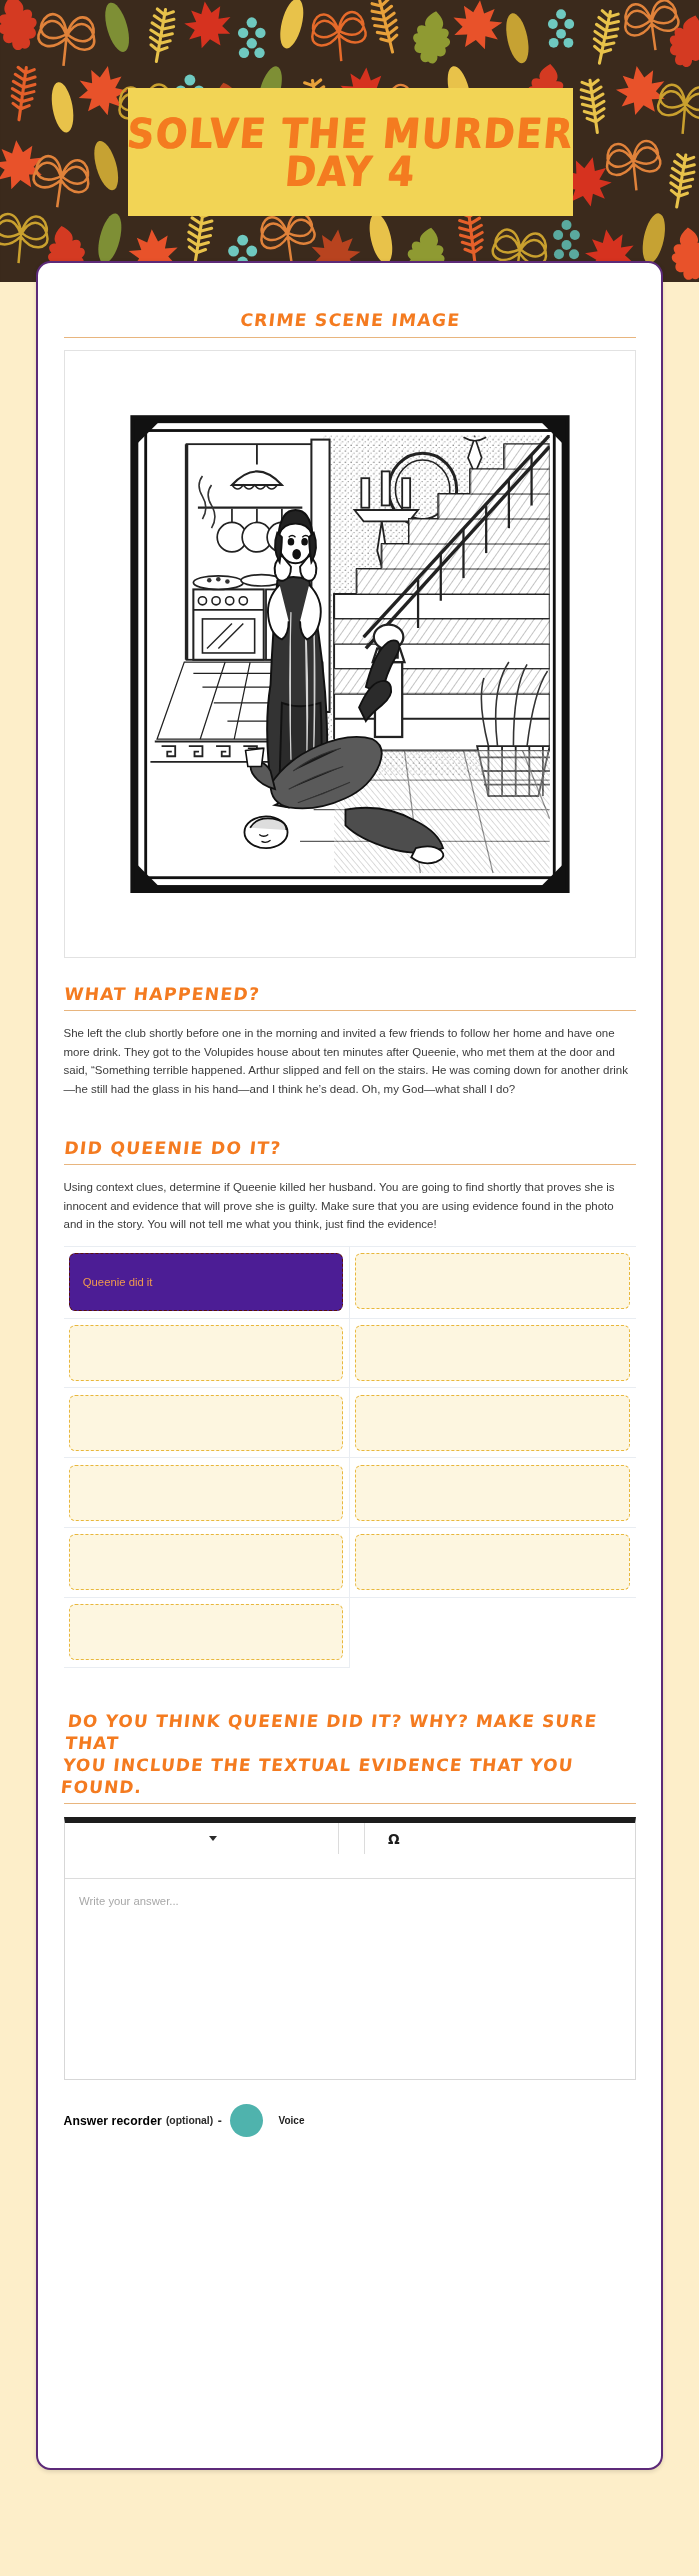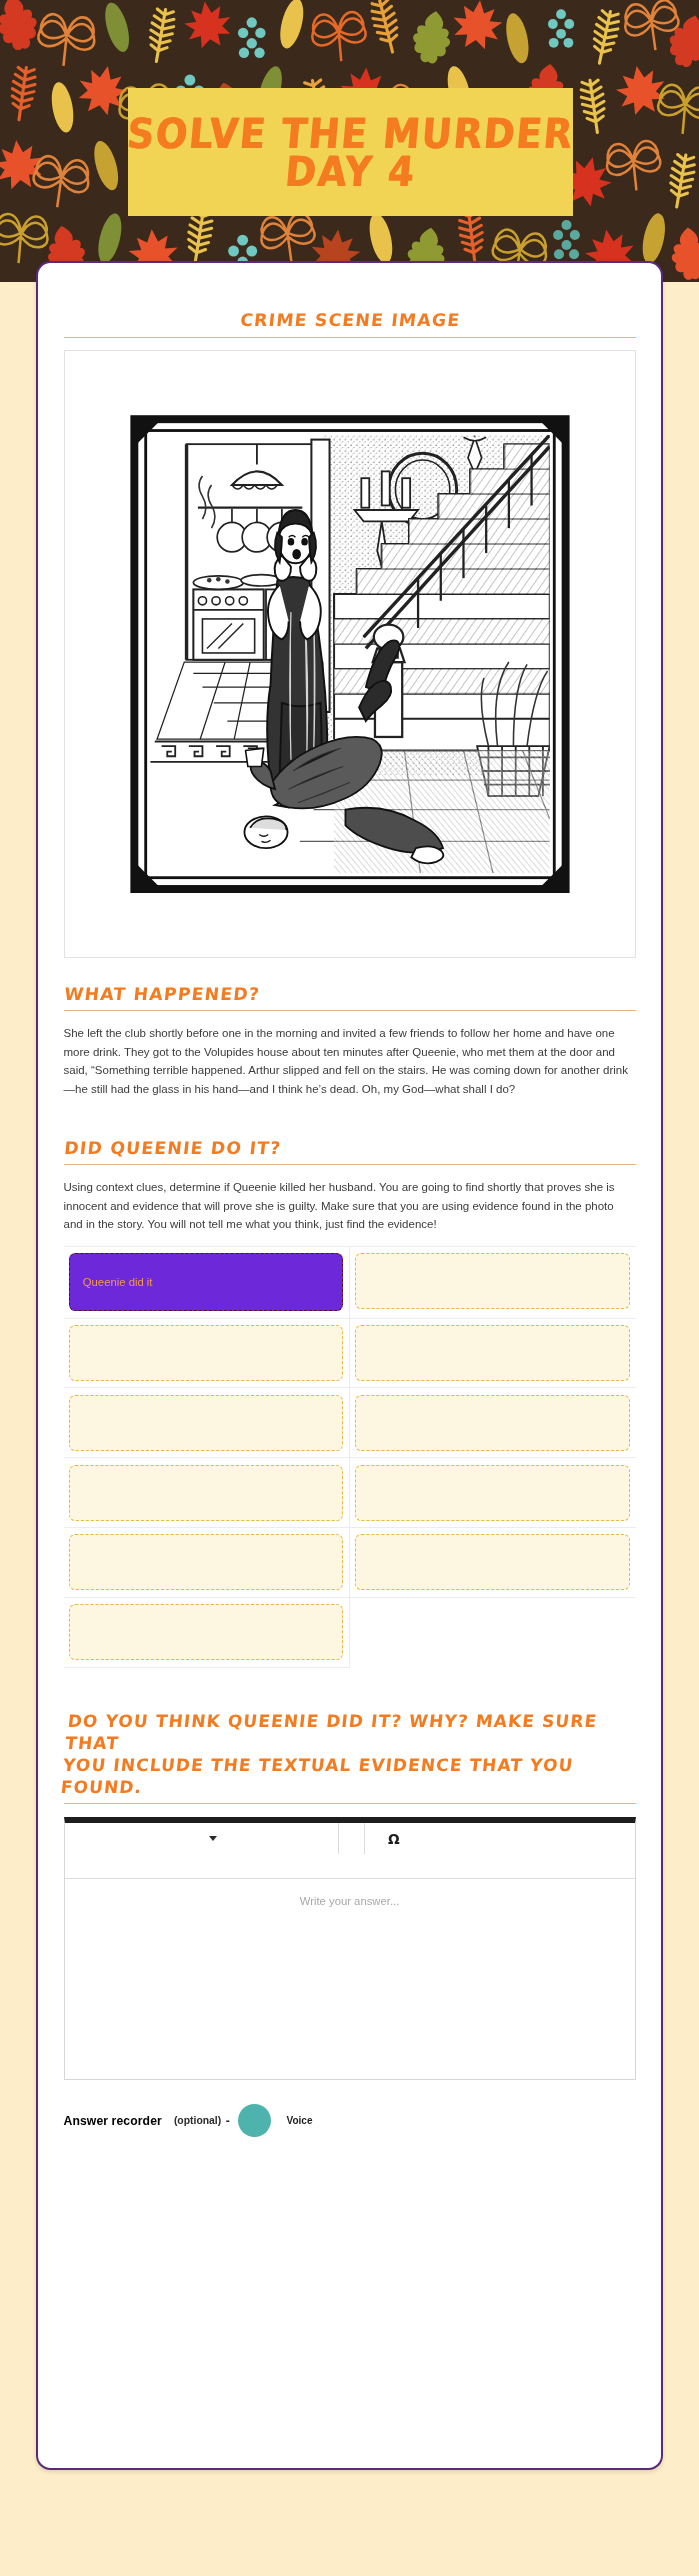--- a/index.html
+++ b/index.html
@@ -120,21 +120,21 @@
     border-top: 0.9px solid #e9edf2;
     margin-top: 3.6px;
   }
   .ev-cell {
     padding: 6.4px 5.5px;
     border-right: 0.9px solid #e9edf2;
     border-bottom: 0.9px solid #e9edf2;
   }
   .ev-cell:nth-child(2n) { border-right: none; }
   .ev-head {
-    background: #6d28d9;
+    background: #4c1d95;
     border: 1.8px dashed #5c1008;
     border-radius: 6.4px;
     height: 58px;
     display: flex;
     align-items: center;
     padding: 0 12.8px;
     color: #f09a4e;
     font-size: 11.3px;
   }
   .ev-blank {
@@ -180,41 +180,40 @@
     display:flex; align-items:center; justify-content:center;
     font-size: 13.7px; font-weight: bold; color:#1d1d1d;
     font-family: "DejaVu Sans", sans-serif;
   }
   .tb-spacer { width: 25.5px; height: 31px; }
   #answer-area {
     height: 200px;
     padding: 15.5px 14.6px;
     color: #a8a8a8;
     font-size: 11.3px;
-    text-align: center;
   }
 
   
   #recorder-row {
     display: flex;
     align-items: center;
     gap: 0;
     padding: 24px 0 0 0;
   }
   #rec-label-a {
     font-size: 12.2px;
     font-weight: bold;
     color: #000000;
     letter-spacing: 0.1px;
   }
   #rec-label-opt {
     font-size: 10.4px;
     font-weight: bold;
     color: #2b2b2b;
-    margin-left: 12px;
+    margin-left: 4px;
   }
   #rec-dash { font-size: 12.2px; font-weight:bold; color:#2b2b2b; margin: 0 8.2px 0 4.6px; }
   #rec-btn {
     width: 33px; height: 33px;
     border-radius: 50%;
     background: #4fb3ad;
     border: none;
   }
   #rec-voice {
     font-size: 10px; font-weight: bold; color: #1d1d1d;

